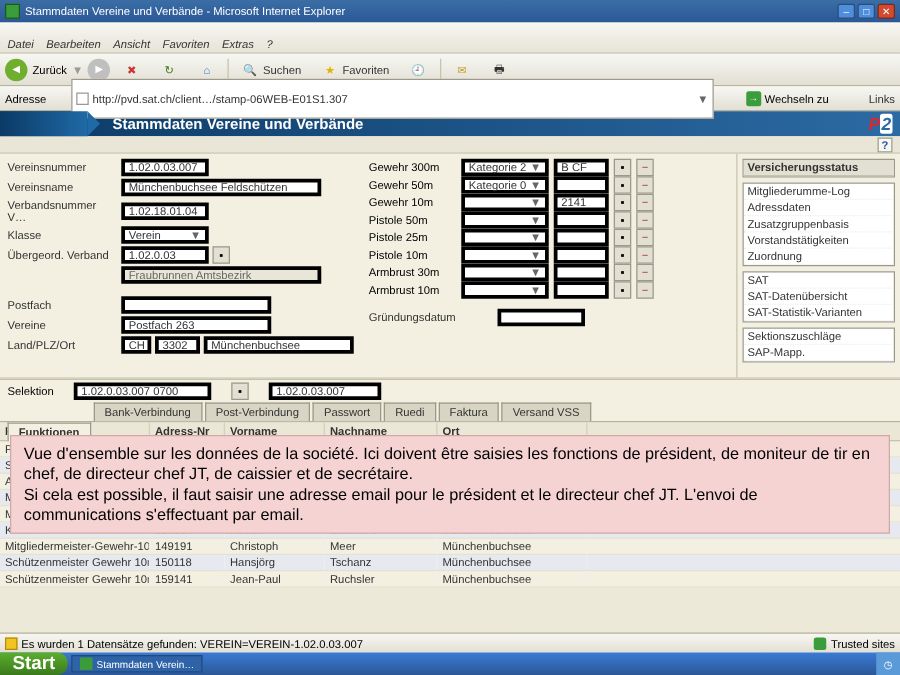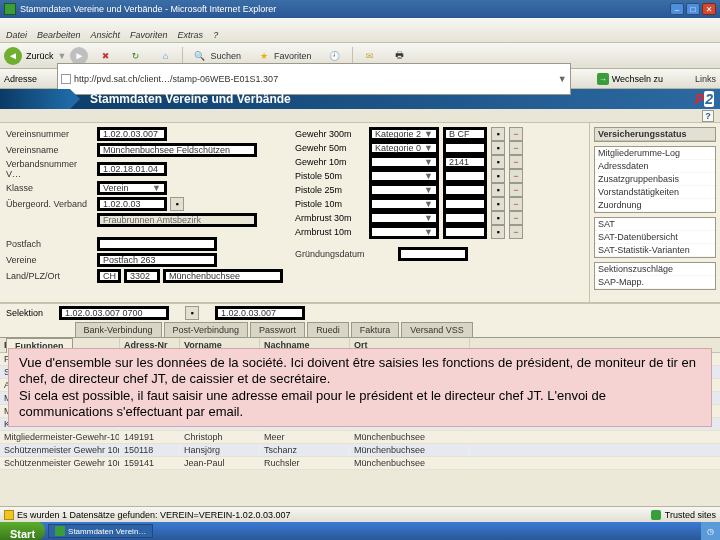--- a/index.html
+++ b/index.html
@@ -53,21 +53,21 @@
   .grow{ display:flex; border-bottom:1px solid #e5e2d1; }
   .grow:nth-child(even){ background:#e7e9f0; }
   .grow .gc{ padding:1px 4px; border-right:1px solid #eee; color:#333; overflow:hidden; white-space:nowrap; }
   .col1{ width:120px; } .col2{ width:60px; } .col3{ width:80px; } .col4{ width:90px; } .col5{ width:120px; }
   .overlay{ position:absolute; left:8px; top:348px; width:704px; background:#f6d3d3; border:1px solid #d2a7a7; padding:6px 10px; font-size:13px; color:#000; line-height:1.25; }
   .statusbar{ position:absolute; bottom:18px; left:0; right:0; height:16px; background:linear-gradient(#f7f7f3,#e2dfd3); border-top:1px solid #b6b29c; display:flex; align-items:center; }
   .statusleft{ flex:0 0 50%; padding:0 4px; display:flex; align-items:center; gap:3px; }
   .statusright{ flex:1; display:flex; align-items:center; justify-content:flex-end; gap:4px; padding:0 4px; }
   .shield{ width:10px; height:10px; background:#3a9c3a; border-radius:2px; }
   .taskbar{ position:absolute; bottom:0; left:0; right:0; height:18px; background:linear-gradient(#3a7bd5,#2b5797); display:flex; align-items:center; }
-  .startbtn{ height:18px; background:linear-gradient(#5cae2d,#3a7a1c); color:#fff; font-weight:bold; padding:0 10px; display:flex; align-items:flex-end; border-radius:0 8px 8px 0; font-size:11px; }
+  .startbtn{ height:18px; background:linear-gradient(#5cae2d,#3a7a1c); color:#fff; font-weight:bold; padding:0 10px; display:flex; align-items:flex-start; border-radius:0 8px 8px 0; font-size:15px; }
   .taskbtn{ height:14px; background:#2e63a8; border:1px solid #214a7a; margin-left:3px; padding:0 6px; color:#fff; display:flex; align-items:center; gap:3px; font-size:8px; }
   .tray{ margin-left:auto; height:18px; background:#5b9ad8; display:flex; align-items:center; padding:0 6px; gap:4px; color:#fff; font-size:8px; }
 </style>
 </head>
 <body>
 
 <div class="titlebar">
   <span style="width:12px;height:12px;background:#3a9c3a;border:1px solid #1a5a1a;margin-right:4px"></span>
   <span>Stammdaten Vereine und Verbände - Microsoft Internet Explorer</span>
   <div class="winctl">

